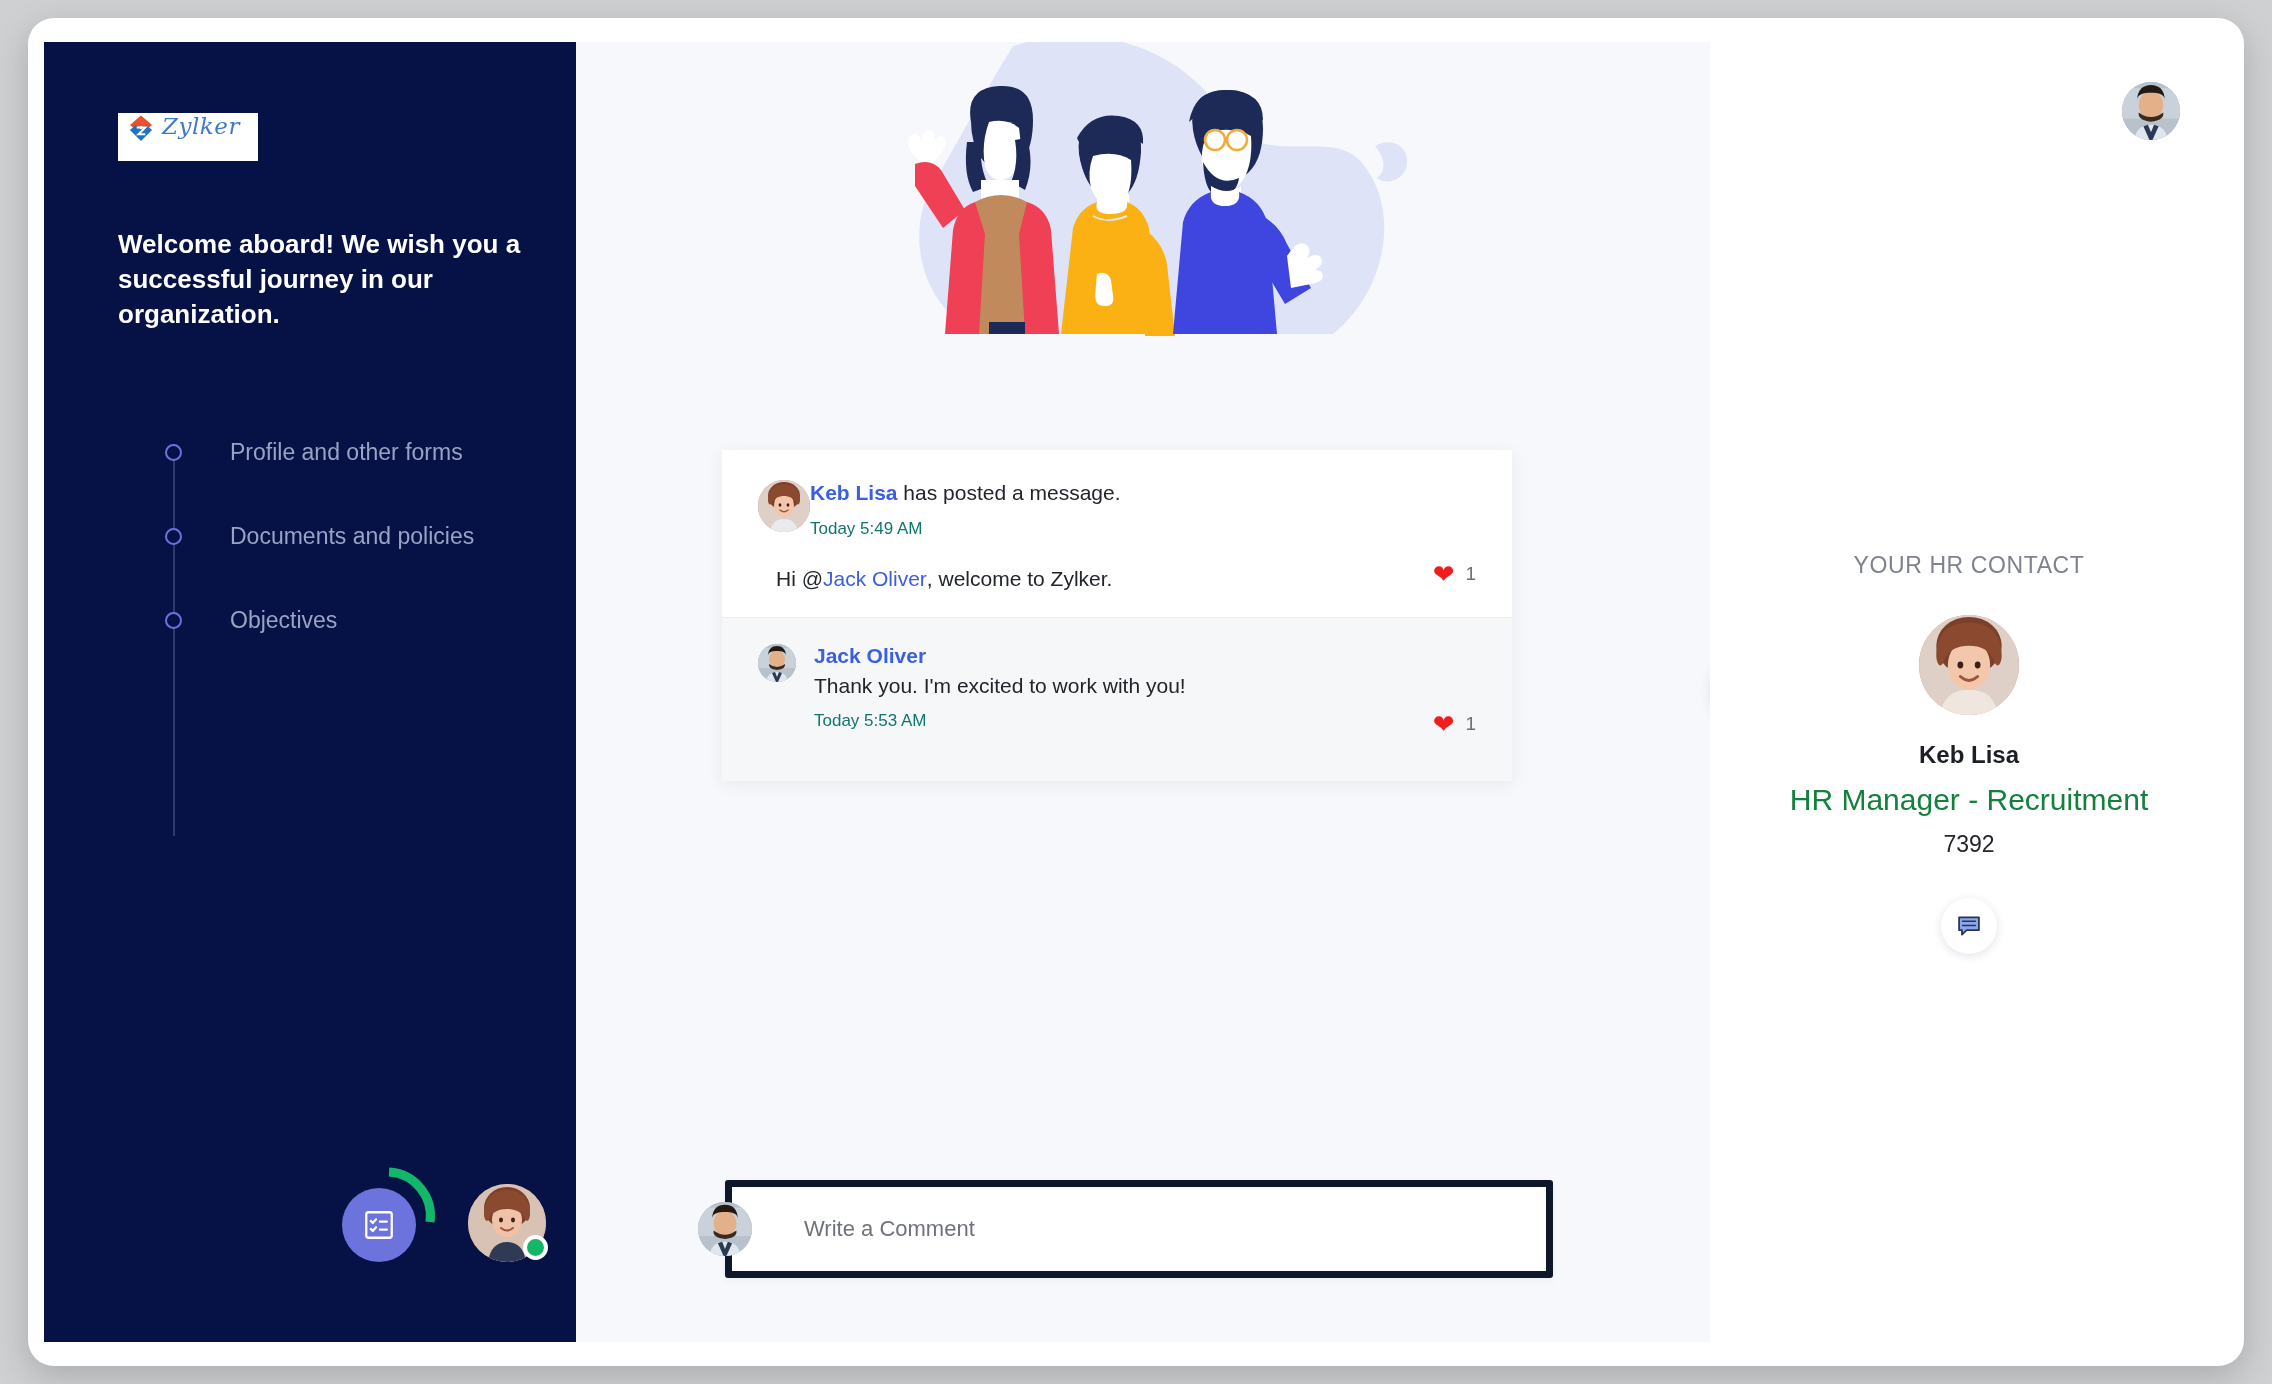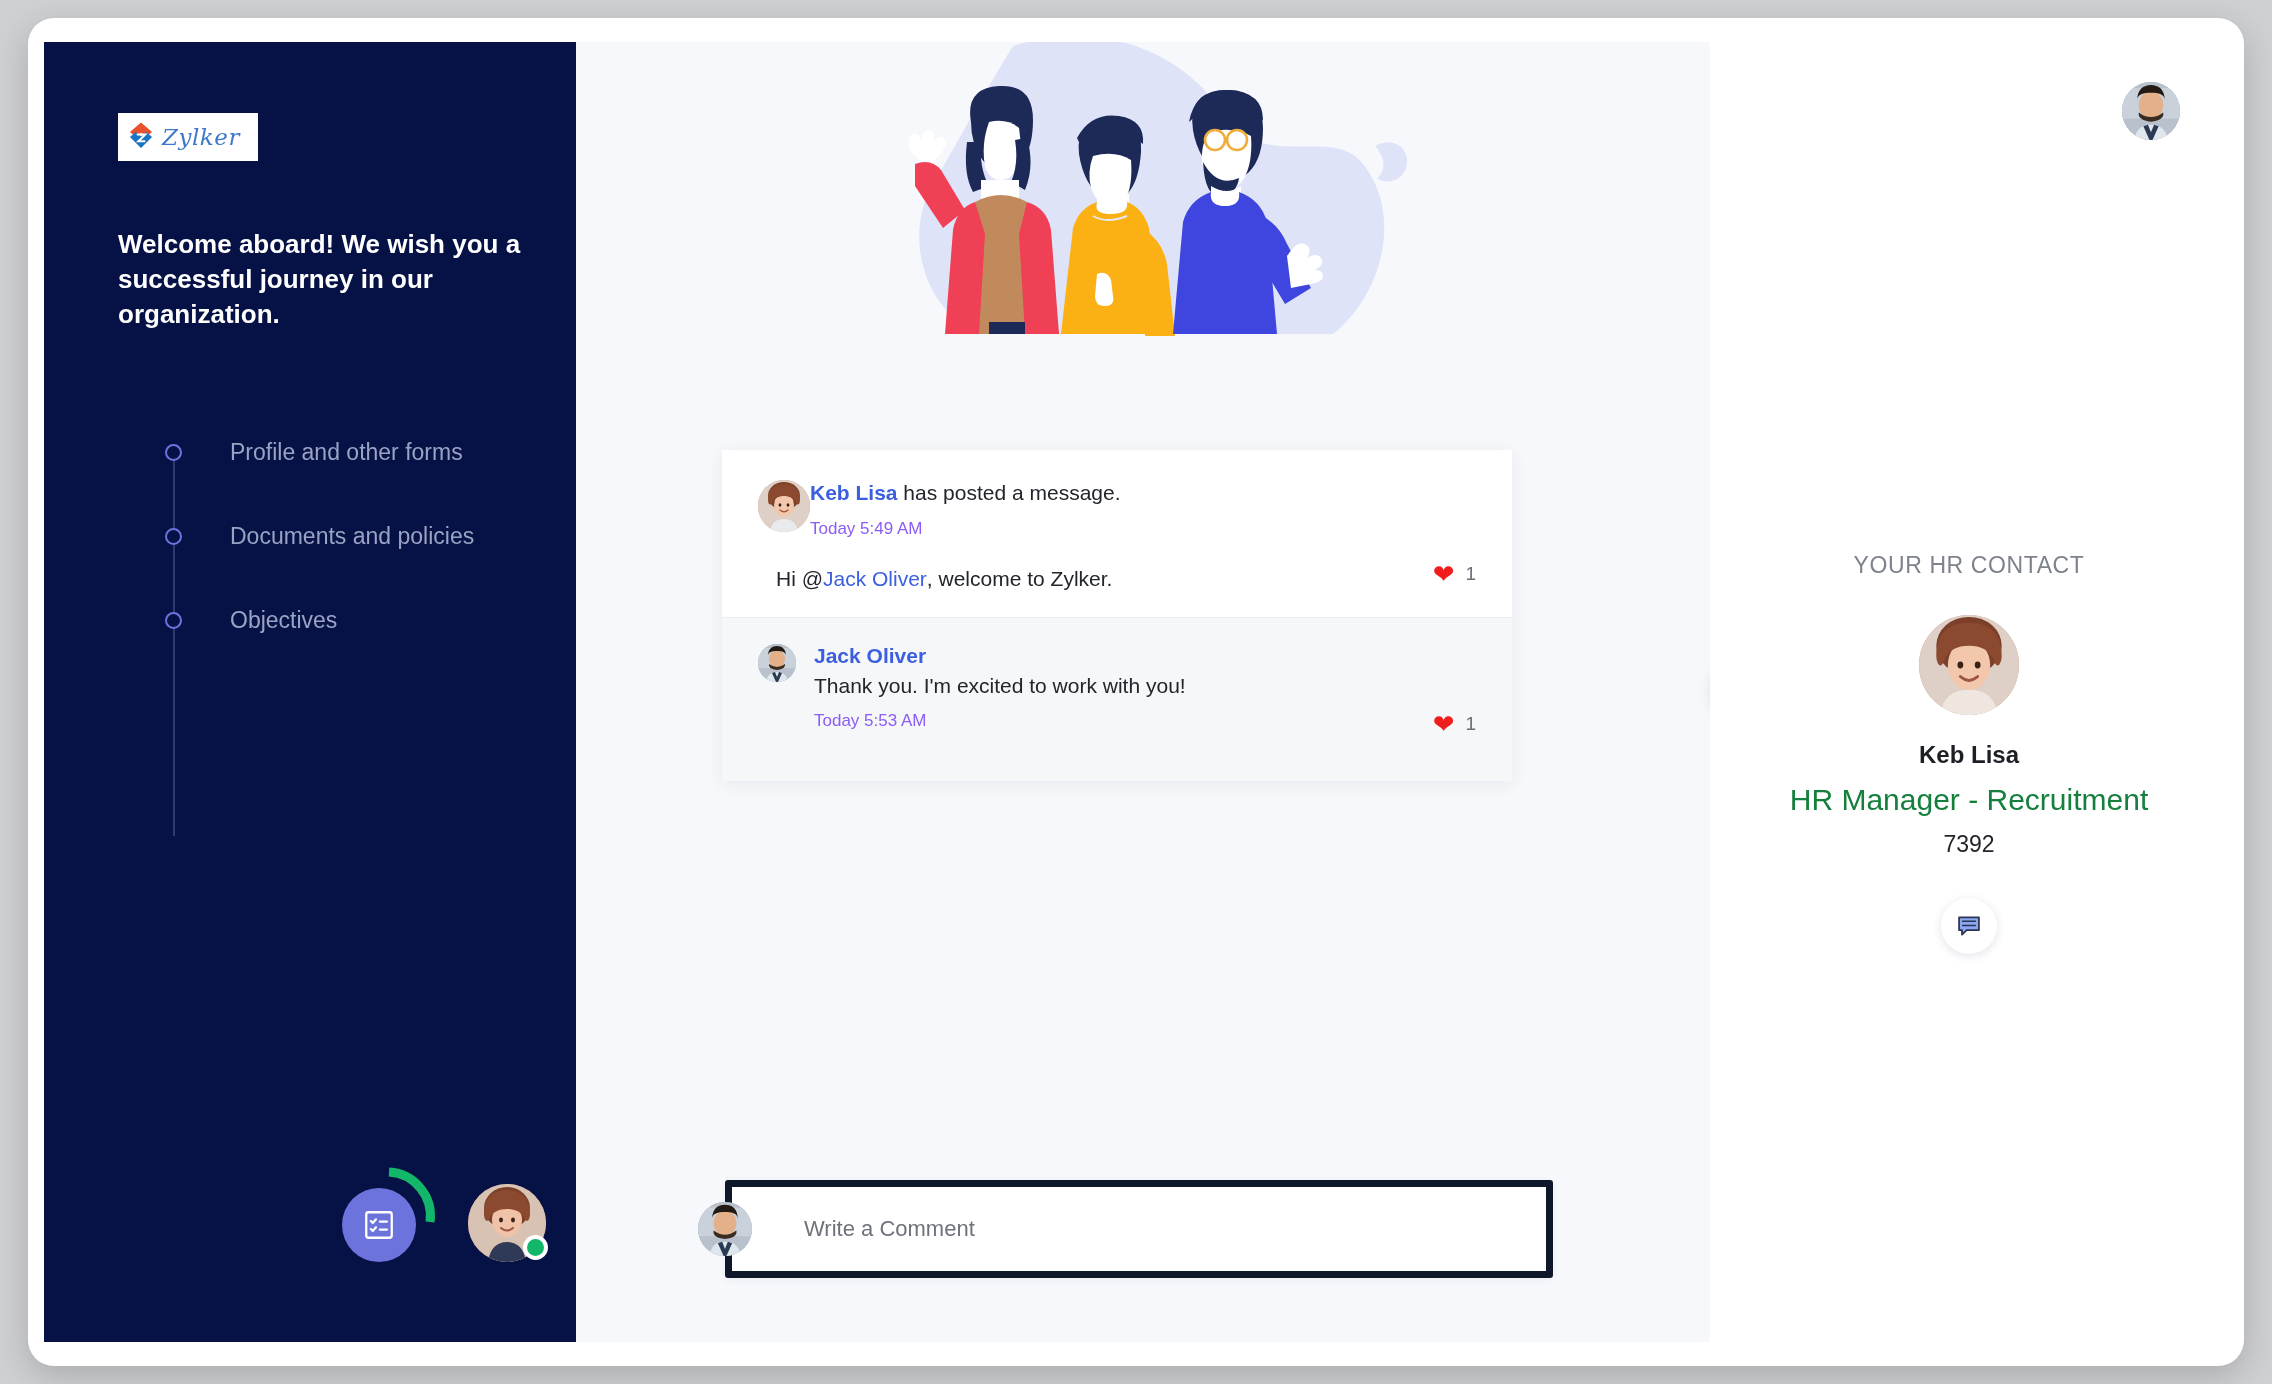--- a/index.html
+++ b/index.html
@@ -42,21 +42,20 @@
     flex: none;
   }
   .logo-box {
     position: absolute;
     left: 74px;
     top: 71px;
     width: 140px;
     height: 48px;
     background: #ffffff;
     display: flex;
-    align-items: center;
     padding-left: 6px;
     gap: 4px;
   }
   .logo-mark { width: 34px; height: 34px; flex: none; }
   .logo-word {
     font-family: "DejaVu Serif", serif;
     font-style: italic;
     font-size: 23px;
     color: #3f78c8;
     letter-spacing: .5px;
@@ -213,21 +212,21 @@
   }
   .avatar-xs {
     width: 38px; height: 38px;
     border-radius: 50%;
     overflow: hidden;
     flex: none;
     background: #9aa7bb;
   }
   .msg-title { font-size: 21px; color: #22252b; line-height: 1.2; }
   .msg-author { color: #3b5fe0; font-weight: 700; }
-  .msg-time { font-size: 17px; color: #8b5cf6; margin-top: 14px; }
+  .msg-time { font-size: 17px; color: #0f766e; margin-top: 14px; }
   .msg-body {
     font-size: 21px;
     color: #22252b;
     margin-top: 28px;
     padding-left: 18px;
     display: flex;
     align-items: center;
   }
   .mention { color: #3b5fe0; }
   .reaction {

